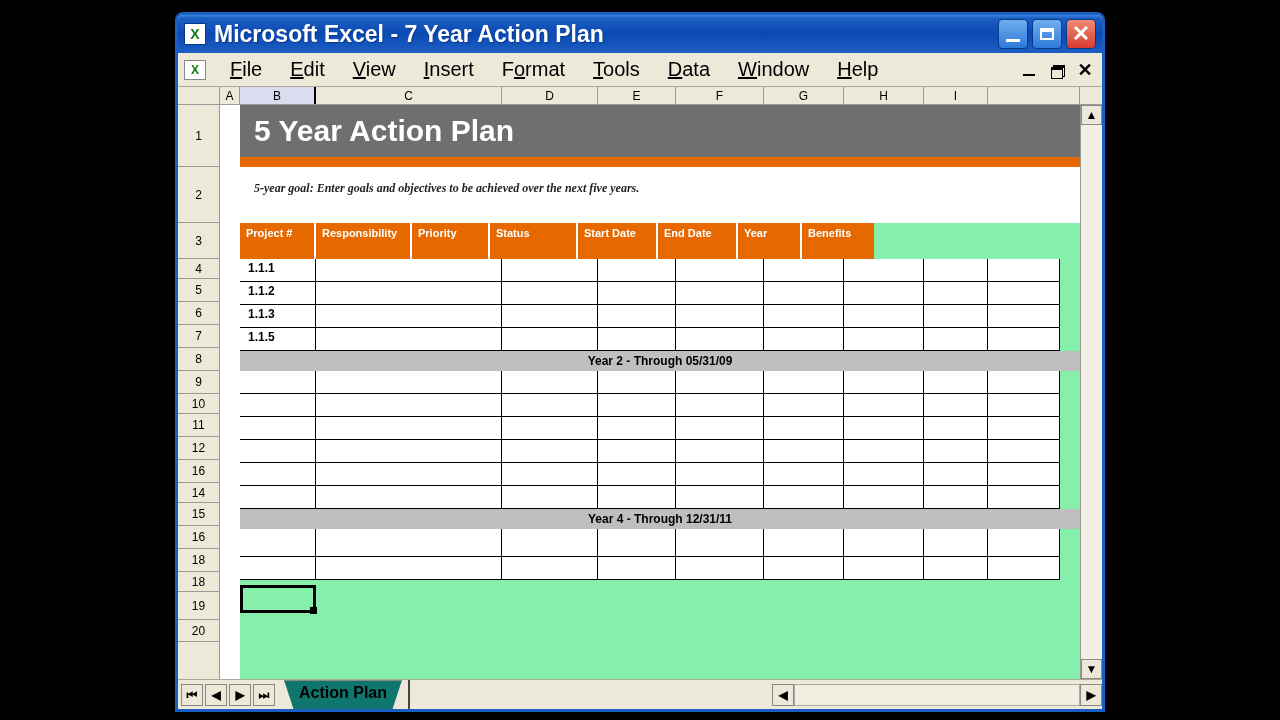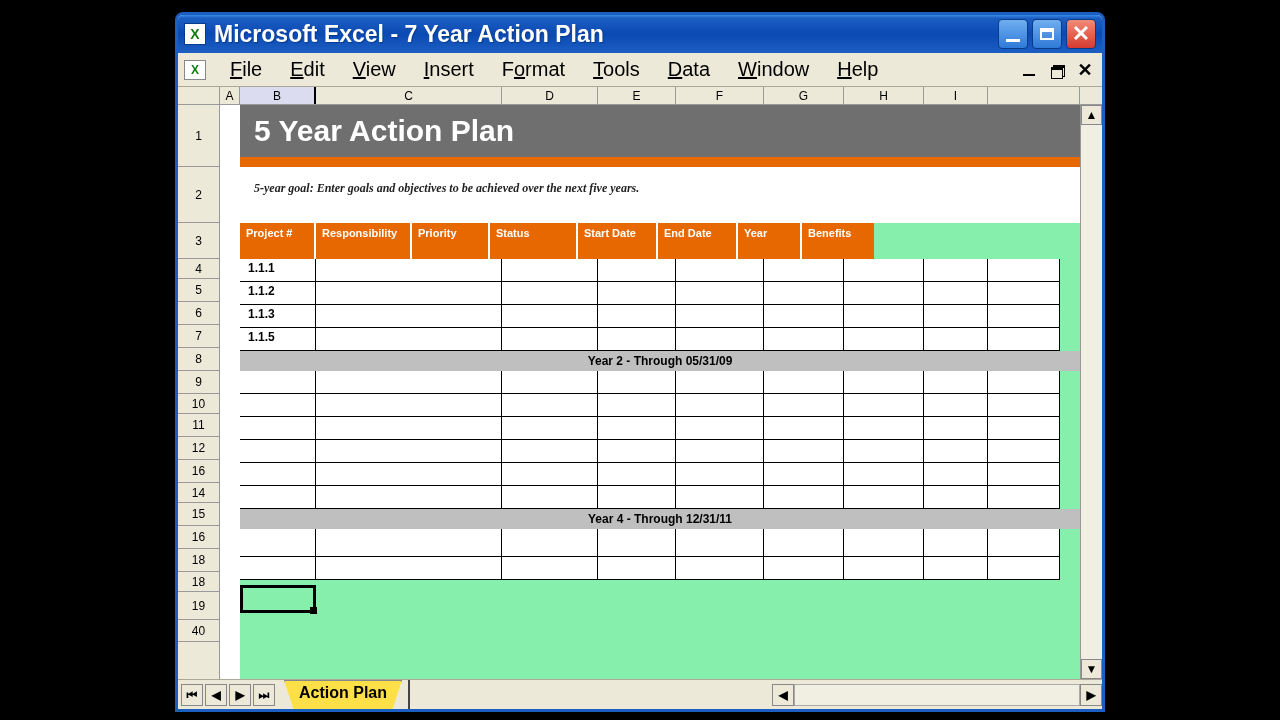--- a/index.html
+++ b/index.html
@@ -164,21 +164,21 @@
   .vscroll .arr { height:20px; }
   .vscroll .track { flex:1; background:#f1efe2; }
 
   .bottombar {
     height:30px; background:#ece9d8; border-top:1px solid #aca899;
     display:flex; align-items:stretch;
   }
   .tabnav { display:flex; align-items:center; padding:0 2px; }
   .tabnav .arr { width:22px; height:22px; margin:0 1px; }
   .sheettab {
-    background:#fde047; border:1px solid #888; border-bottom:none;
+    background:#0f766e; border:1px solid #888; border-bottom:none;
     padding:3px 14px; font-family:Arial; font-weight:bold; font-size:16px;
     margin-left:6px; position:relative;
     clip-path: polygon(0 0, 100% 0, 92% 100%, 8% 100%);
     cursor:pointer;
   }
   .tabtrack { flex:1; background:#ece9d8; border-left:2px inset #999; margin-left:6px;}
   .hscroll { display:flex; align-items:center; width:330px; }
   .hscroll .arr { width:22px; height:22px;}
   .hscroll .track { flex:1; height:22px; background:#f1efe2; border:1px solid #aaa;}
 
@@ -257,21 +257,21 @@
       <div class="rh" style="height:20px">10</div>
       <div class="rh" style="height:23px">11</div>
       <div class="rh" style="height:23px">12</div>
       <div class="rh" style="height:23px">16</div>
       <div class="rh" style="height:20px">14</div>
       <div class="rh" style="height:23px">15</div>
       <div class="rh" style="height:23px">16</div>
       <div class="rh" style="height:23px">18</div>
       <div class="rh" style="height:20px">18</div>
       <div class="rh" style="height:28px">19</div>
-      <div class="rh" style="height:22px">40</div>
+      <div class="rh" style="height:22px">20</div>
     </div>
 
     <div class="grid">
       <div style="width:20px; background:#fff; position:absolute; left:0; top:0; bottom:0;"></div>
       <div style="margin-left:20px;">
 
         <div class="titlecell">5 Year Action Plan</div>
         <div class="orangebar"></div>
         <div class="subtitlecell">5-year goal: Enter goals and objectives to be achieved over the next five years.</div>
 

